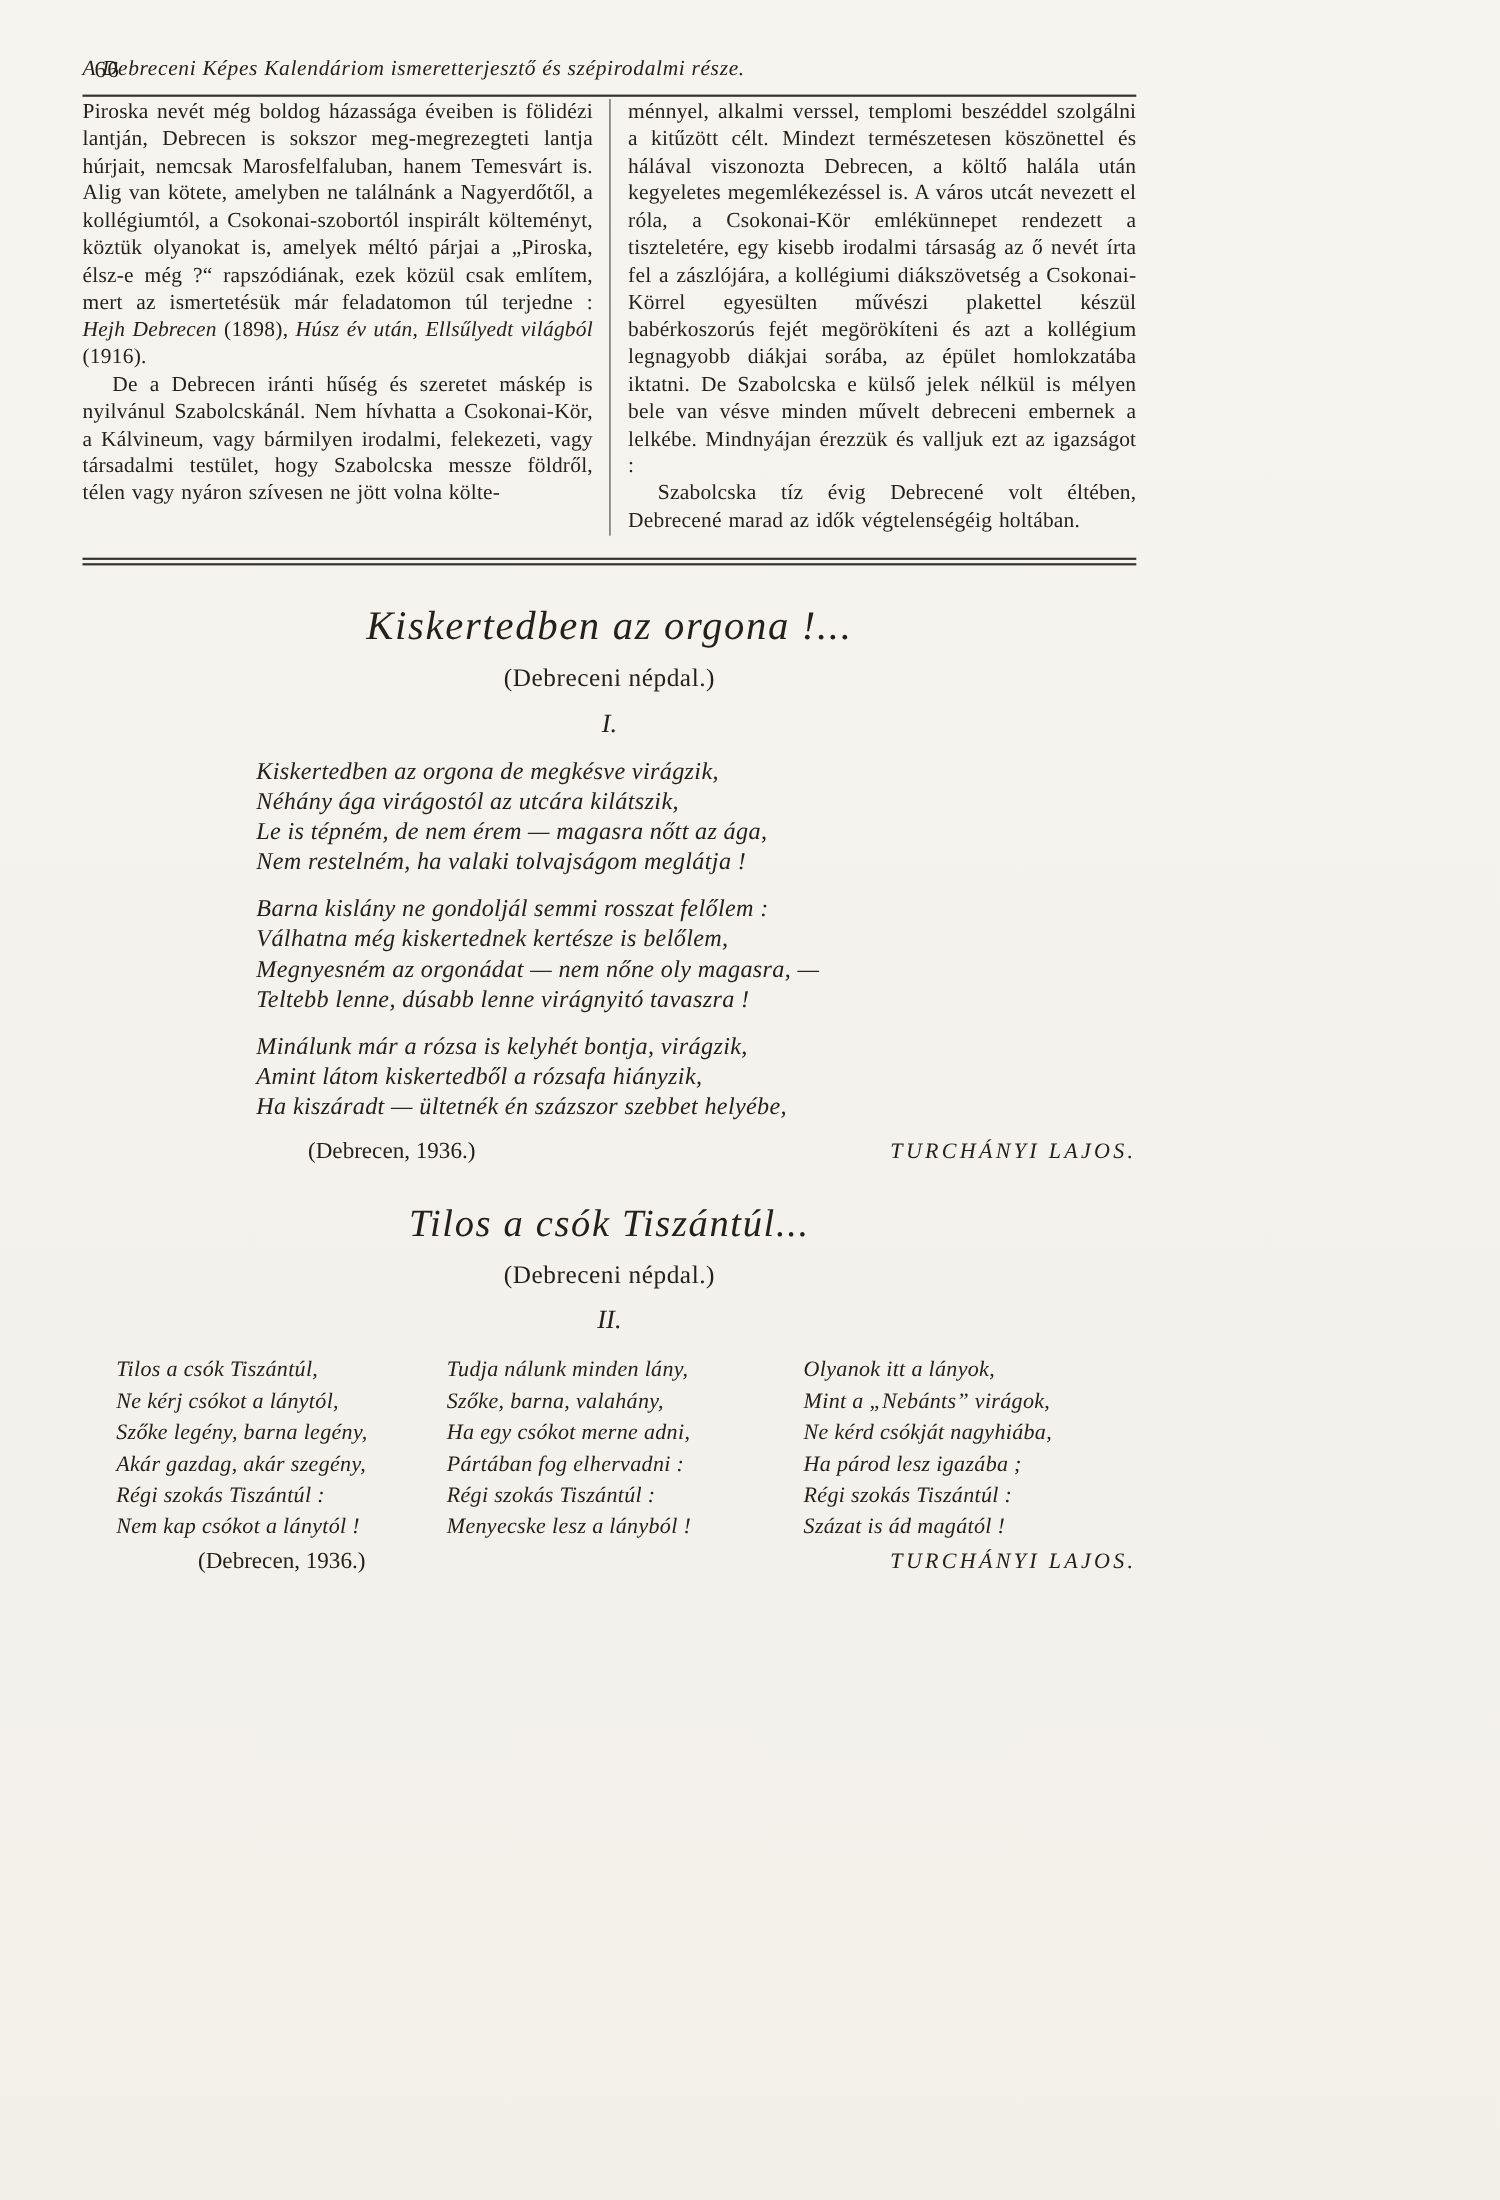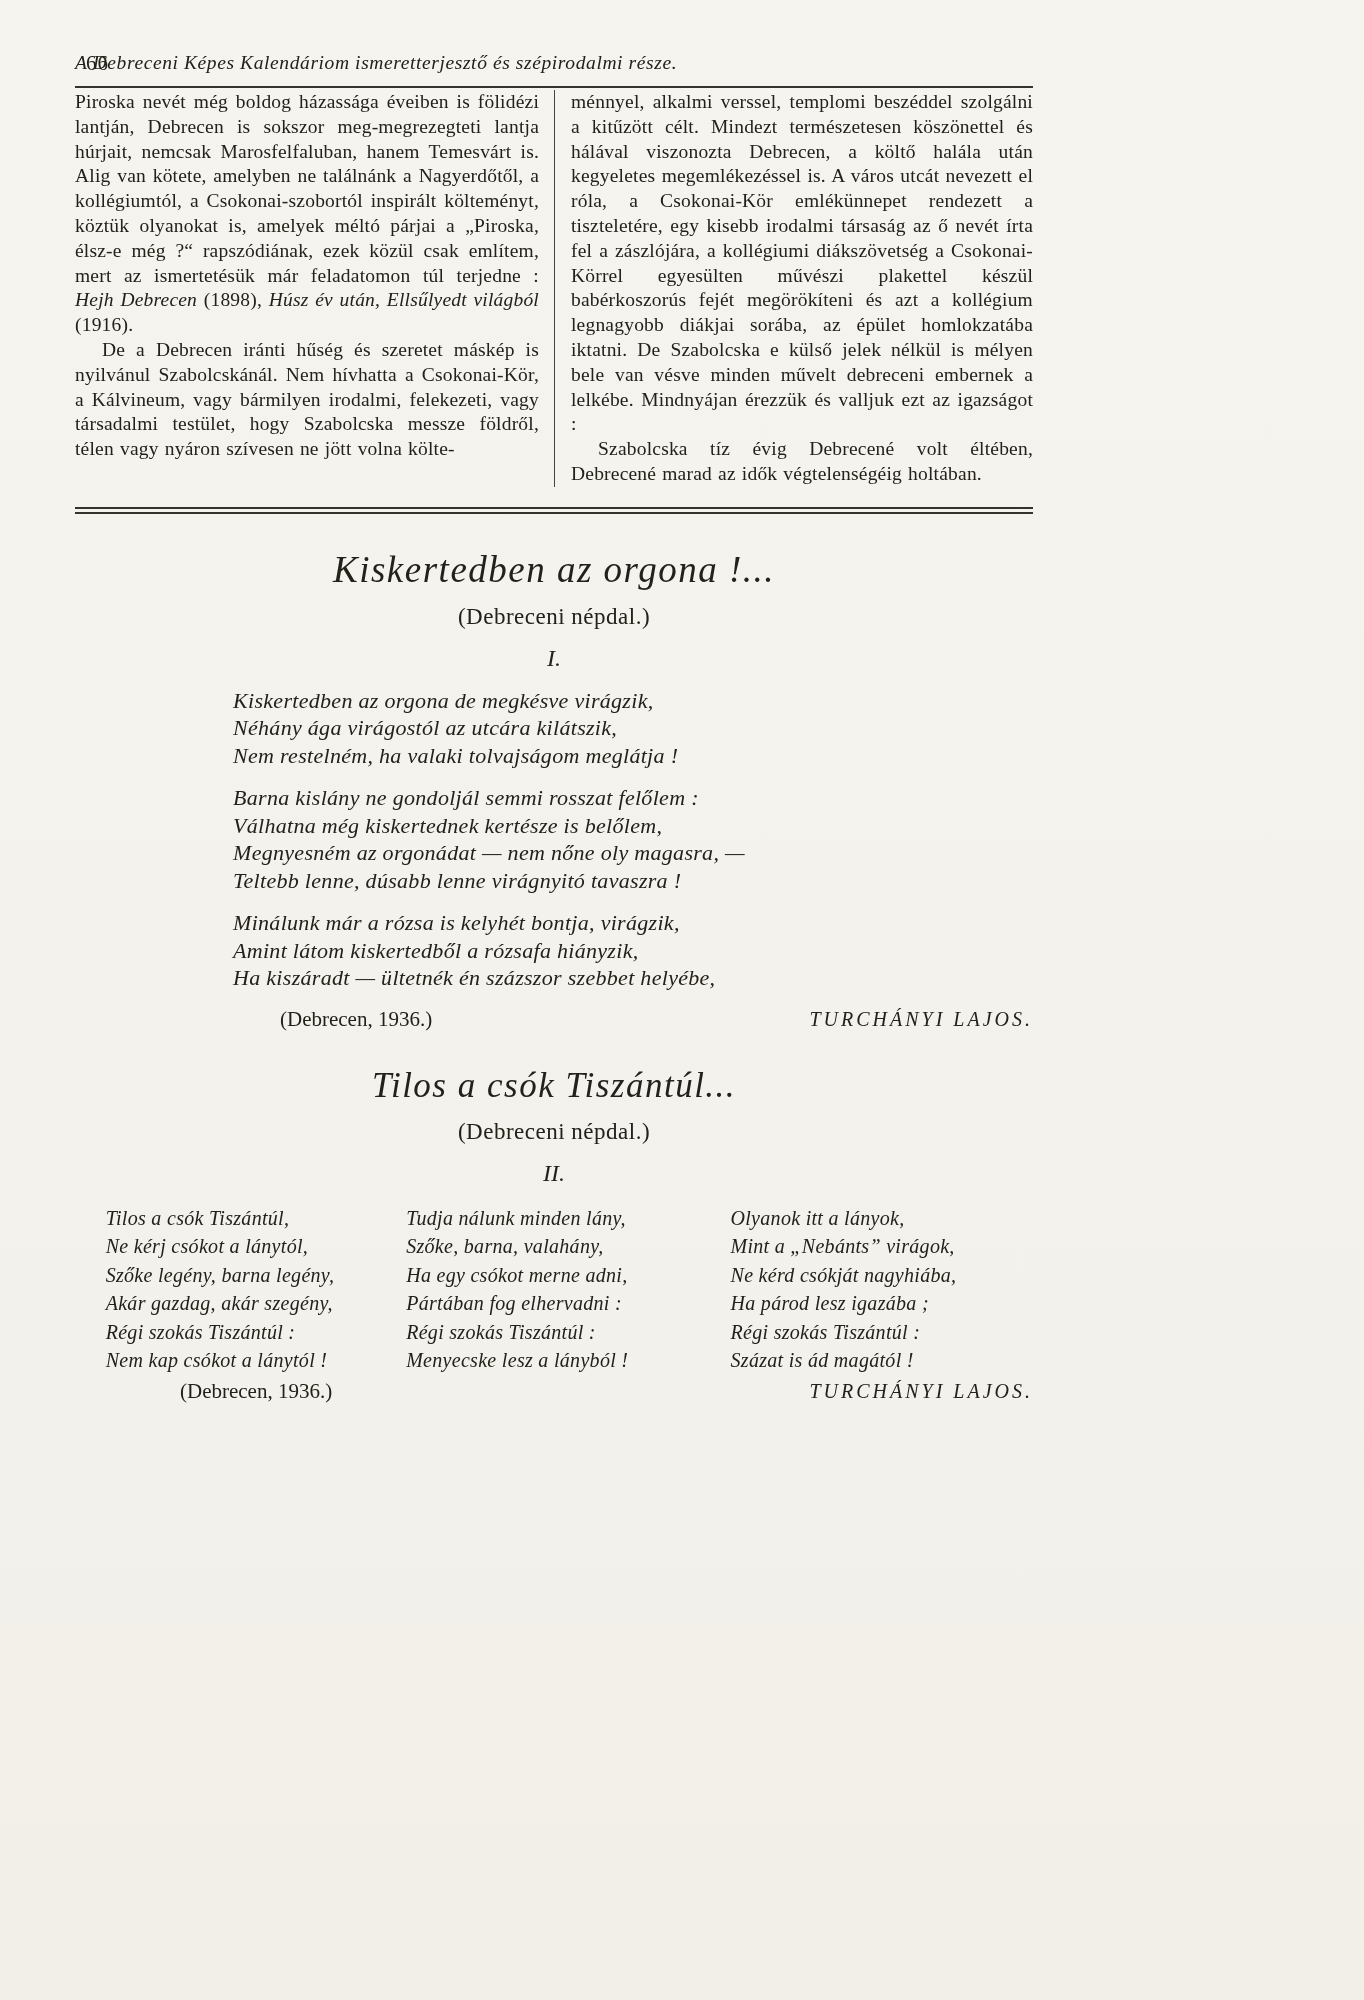--- a/index.html
+++ b/index.html
@@ -163,20 +163,21 @@
 
   <section class="poem poem-1">
     <h2 class="poem-title">Kiskertedben az orgona !...</h2>
     <div class="poem-subtitle">(Debreceni népdal.)</div>
     <div class="poem-section">I.</div>
 
     <div class="stanzas">
       <div class="stanza">
         <div class="poem-line">Kiskertedben az orgona de megkésve virágzik,</div>
         <div class="poem-line">Néhány ága virágostól az utcára kilátszik,</div>
+        <div class="poem-line">Le is tépném, de nem érem — magasra nőtt az ága,</div>
         <div class="poem-line">Nem restelném, ha valaki tolvajságom meglátja !</div>
       </div>
       <div class="stanza">
         <div class="poem-line">Barna kislány ne gondoljál semmi rosszat felőlem :</div>
         <div class="poem-line">Válhatna még kiskertednek kertésze is belőlem,</div>
         <div class="poem-line">Megnyesném az orgonádat — nem nőne oly magasra, —</div>
         <div class="poem-line">Teltebb lenne, dúsabb lenne virágnyitó tavaszra !</div>
       </div>
       <div class="stanza">
         <div class="poem-line">Minálunk már a rózsa is kelyhét bontja, virágzik,</div>

